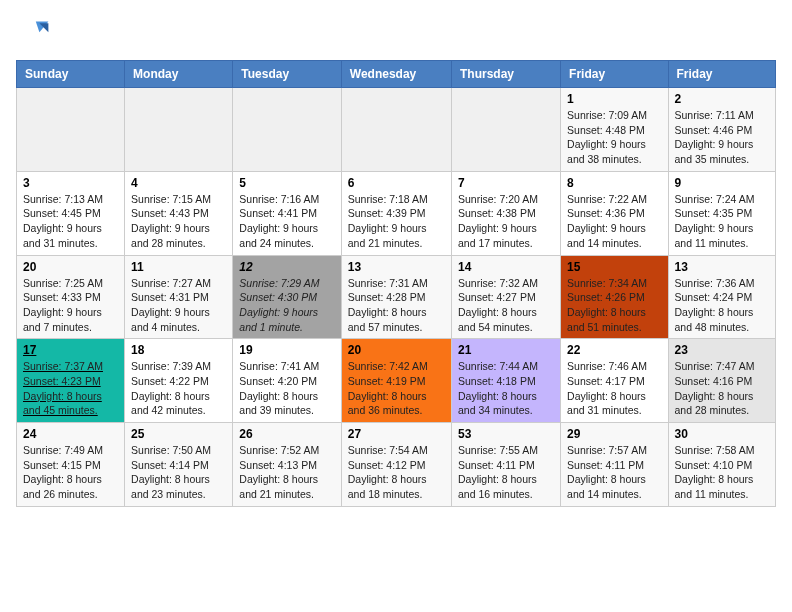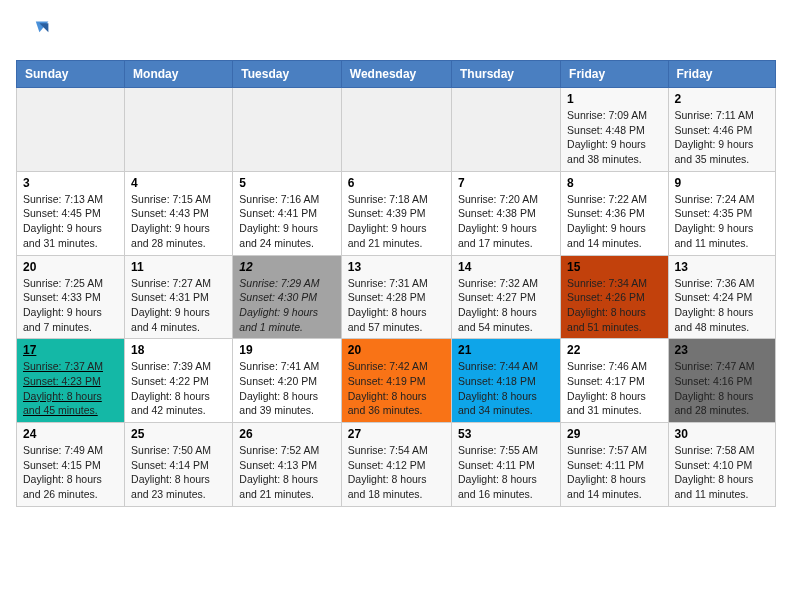--- a/index.html
+++ b/index.html
@@ -203,29 +203,29 @@
           <div class="day-info">Sunrise: 7:39 AM<br>Sunset: 4:22 PM<br>Daylight: 8 hours and 42 minutes.</div>
         </td>
         <td style="background: rgb(255, 255, 255);">
           <span class="day-num">19</span>
           <div class="day-info">Sunrise: 7:41 AM<br>Sunset: 4:20 PM<br>Daylight: 8 hours and 39 minutes.</div>
         </td>
         <td style="background: #f97316;">
           <span class="day-num">20</span>
           <div class="day-info">Sunrise: 7:42 AM<br>Sunset: 4:19 PM<br>Daylight: 8 hours and 36 minutes.</div>
         </td>
-        <td style="background: #0ea5e9;">
+        <td style="background: #c4b5fd;">
           <span class="day-num">21</span>
           <div class="day-info">Sunrise: 7:44 AM<br>Sunset: 4:18 PM<br>Daylight: 8 hours and 34 minutes.</div>
         </td>
         <td style="background: rgb(255, 255, 255);">
           <span class="day-num">22</span>
           <div class="day-info">Sunrise: 7:46 AM<br>Sunset: 4:17 PM<br>Daylight: 8 hours and 31 minutes.</div>
         </td>
-        <td style="background: #737373;">
+        <td style="background: #e5e5e5;">
           <span class="day-num">23</span>
           <div class="day-info">Sunrise: 7:47 AM<br>Sunset: 4:16 PM<br>Daylight: 8 hours and 28 minutes.</div>
         </td>
       </tr>
       <tr>
         <td style="background: rgb(248, 248, 248); margin-top: 28px;">
           <span class="day-num">24</span>
           <div class="day-info">Sunrise: 7:49 AM<br>Sunset: 4:15 PM<br>Daylight: 8 hours and 26 minutes.</div>
         </td>
         <td style="background: rgb(248, 248, 248);">

